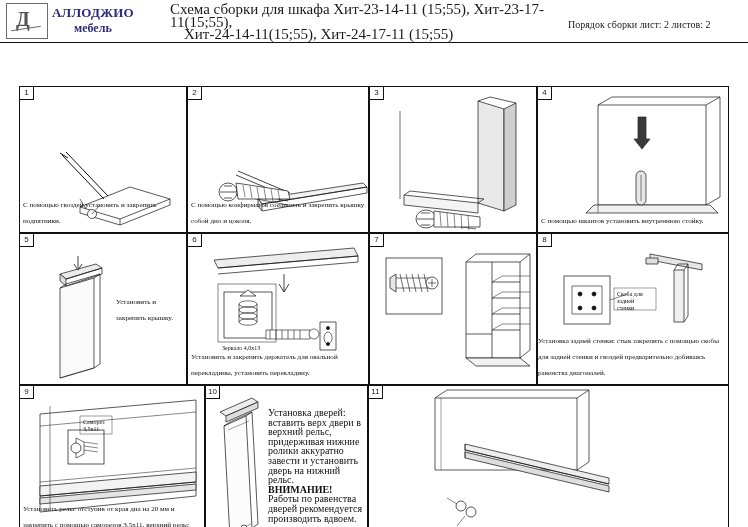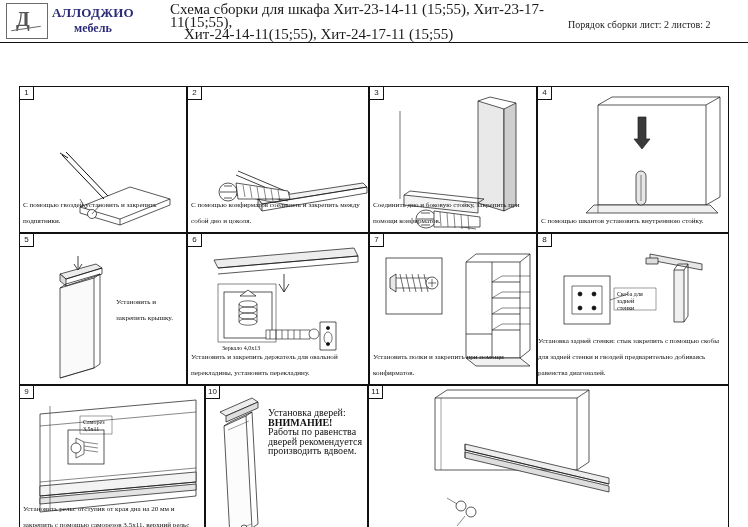--- a/index.html
+++ b/index.html
@@ -83,21 +83,21 @@
             <ellipse cx="40" cy="105" rx="9" ry="9" fill="#fff"></ellipse>
             <path d="M32,105 h16 M36,99 h8 M36,111 h8"></path>
             <g stroke-width="0.6">
               <path d="M48,100 l52,10 M48,104 l52,10 M48,108 l52,10"></path>
             </g>
             <polygon points="48,96 100,104 102,112 50,112" fill="#fff"></polygon>
             <path d="M55,98 l2,12 M62,99 l2,12 M69,100 l2,12 M76,101 l2,12 M83,102 l2,12 M90,103 l2,12" stroke-width="0.5"></path>
           </g>
         </svg>
       </div>
-      <div class="cap capb">С помощью конфирматов соединить и закрепить между собой дно и цоколя.</div>
+      <div class="cap capb">С помощью конфирматов соединить и закрепить крышку собой дно и цоколя.</div>
     </div>
 
     <div class="cell" style="left:369px;top:43px;width:168px;height:147px;">
       <div class="num">3</div>
       <div class="art">
         <svg width="168" height="147" viewBox="0 0 168 147">
           <g stroke="#111" fill="none" stroke-width="0.7">
             <polygon points="108,14 134,22 134,124 108,116" fill="#e9e9e9"></polygon>
             <polygon points="134,22 146,16 146,118 134,124" fill="#cfcfcf"></polygon>
             <line x1="108" y1="14" x2="120" y2="10"></line>
@@ -108,21 +108,20 @@
             <ellipse cx="56" cy="132" rx="10" ry="9" fill="#fff"></ellipse>
             <path d="M47,132 h18 M51,126 h9 M51,138 h9"></path>
             <g stroke-width="0.6">
                 <path d="M64,128 l42,6 M64,132 l42,6 M64,136 l42,6"></path>
               </g>
             <polygon points="64,124 110,130 110,140 64,140" fill="#fff"></polygon>
             <path d="M70,125 l1,14 M77,126 l1,14 M84,127 l1,14 M91,128 l1,14 M98,129 l1,14" stroke-width="0.5"></path>
           </g>
         </svg>
       </div>
-      <div class="cap capb">Соединить дно и боковую стойку, закрепить при помощи конфирматов.</div>
     </div>
 
     <div class="cell" style="left:537px;top:43px;width:192px;height:147px;">
       <div class="num">4</div>
       <div class="art">
         <svg width="192" height="147" viewBox="0 0 192 147">
           <g stroke="#111" fill="none" stroke-width="0.7">
             <polygon points="60,18 168,18 168,118 60,118" fill="#fff"></polygon>
             <polyline points="60,18 74,10 182,10 168,18"></polyline>
             <polyline points="168,118 182,110 182,10"></polyline>
@@ -217,21 +216,20 @@
             <line x1="122" y1="96" x2="150" y2="96"></line>
             <line x1="96" y1="100" x2="122" y2="100"></line>
             <polyline points="122,48 132,42 160,42" stroke-width="0.5"></polyline>
             <polyline points="122,64 132,58 160,58" stroke-width="0.5"></polyline>
             <polyline points="122,80 132,74 160,74" stroke-width="0.5"></polyline>
             <polyline points="122,96 132,90 160,90" stroke-width="0.5"></polyline>
             <polygon points="96,124 150,124 160,132 106,132" fill="#f2f2f2"></polygon>
           </g>
         </svg>
       </div>
-      <div class="cap capb">Установить полки и закрепить при помощи конфирматов.</div>
     </div>
 
     <div class="cell" style="left:537px;top:190px;width:192px;height:152px;">
       <div class="num">8</div>
       <div class="art">
         <svg width="192" height="152" viewBox="0 0 192 152">
           <g stroke="#111" fill="none" stroke-width="0.7">
             <polygon points="112,20 164,30 164,36 112,26" fill="#e6e6e6"></polygon>
             <polygon points="136,36 146,36 146,88 136,88" fill="#f0f0f0"></polygon>
             <polyline points="136,36 140,30 150,30 146,36"></polyline>
@@ -293,20 +291,21 @@
             <polyline points="46,142 52,138 46,26"></polyline>
             <line x1="22" y1="44" x2="43" y2="35" stroke-width="0.4"></line>
             <line x1="24" y1="148" x2="45" y2="138" stroke-width="0.4"></line>
             <circle cx="30" cy="146" r="3" fill="#fff"></circle>
             <circle cx="38" cy="142" r="3" fill="#fff"></circle>
           </g>
         </svg>
       </div>
       <div class="cap" style="left:62px;top:22px;right:4px;font-size:10px;line-height:9.6px;">
         <div>Установка дверей:</div>
+        <div>вставить верх двери в верхний рельс, придерживая нижние ролики аккуратно завести и установить дверь на нижний рельс.</div>
         <div style="font-weight:bold;">ВНИМАНИЕ!</div>
         <div>Работы по равенства дверей рекомендуется производить вдвоем.</div>
       </div>
     </div>
 
     <div class="cell" style="left:368px;top:342px;width:361px;height:168px;">
       <div class="num">11</div>
       <div class="art">
         <svg width="361" height="168" viewBox="0 0 361 168">
           <g stroke="#111" fill="none" stroke-width="0.7">

